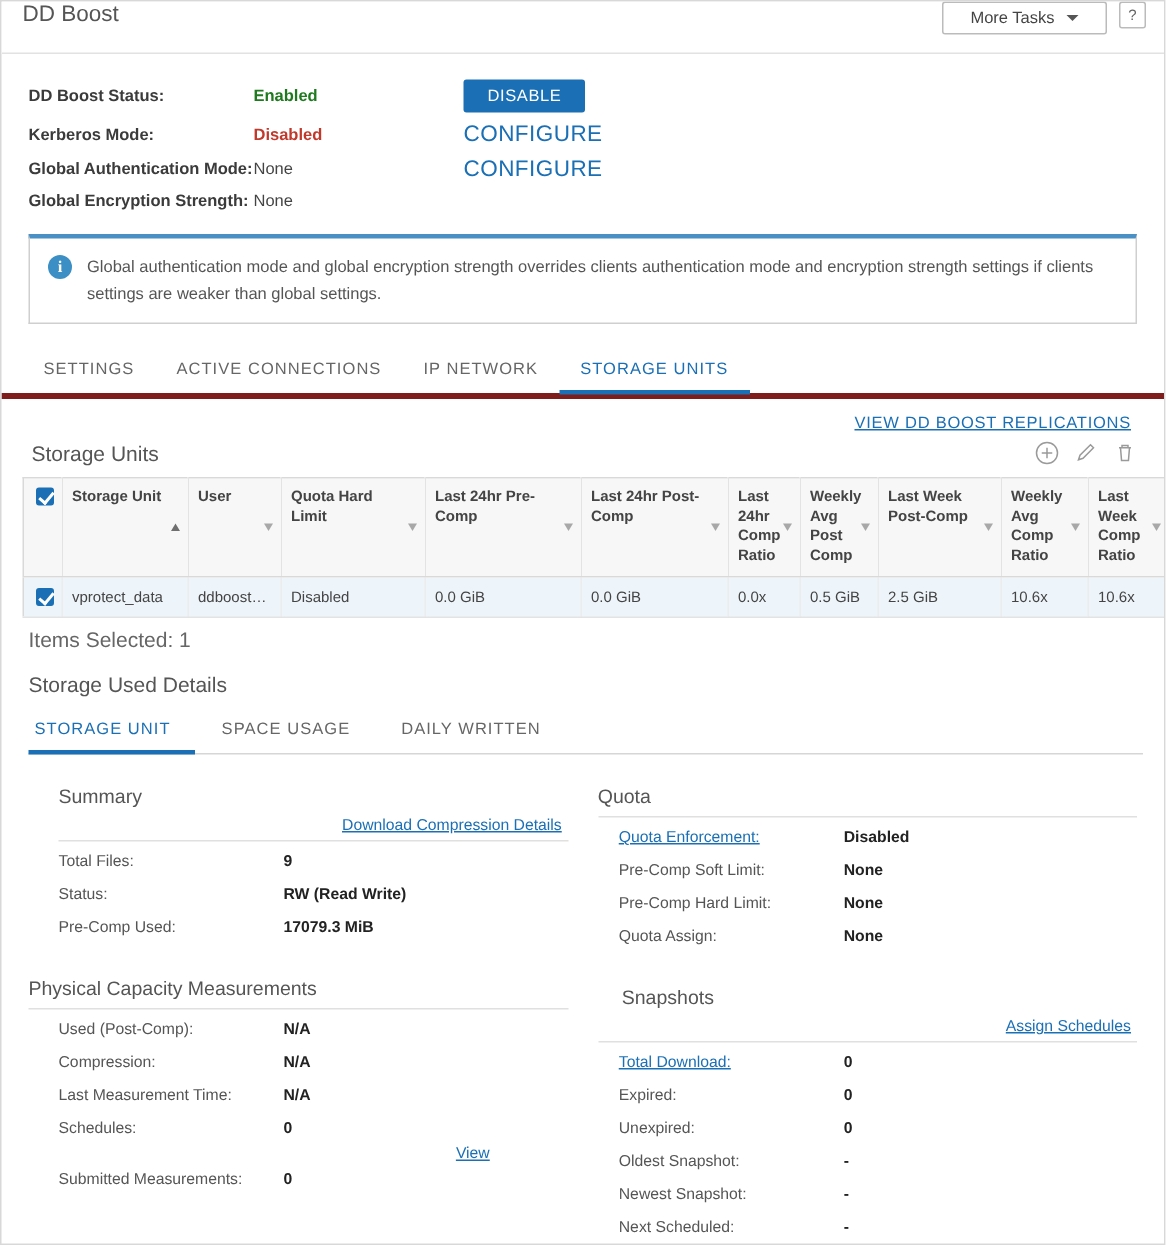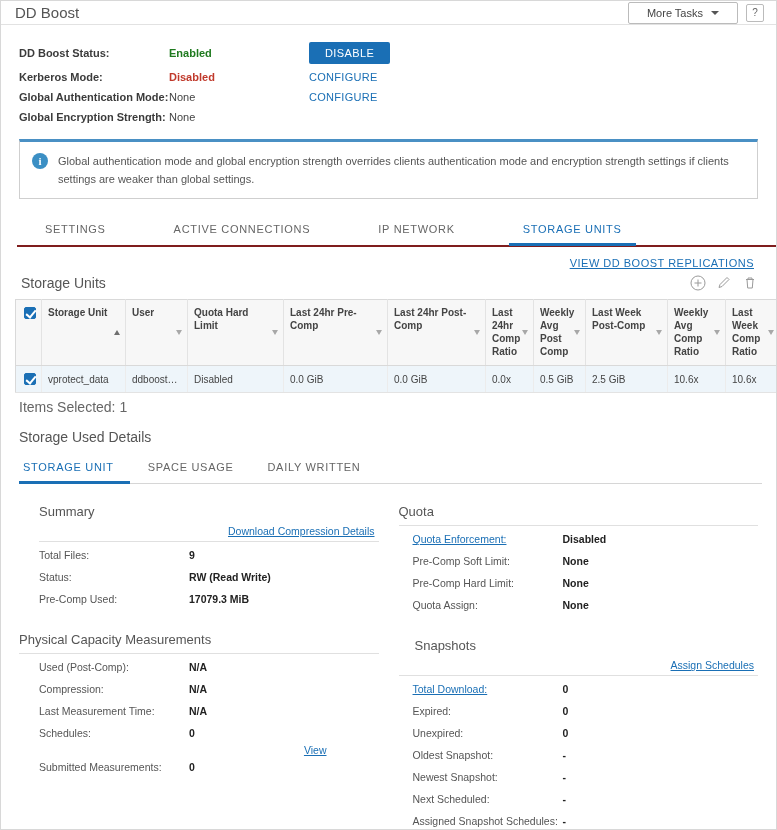--- a/index.html
+++ b/index.html
@@ -14,23 +14,22 @@
   .page {
     width: 777px; height: 830px;
     background: #ffffff;
     position: relative;
     overflow: hidden;
     border: 1px solid #d8d8d8;
   }
 
   
   .header {
-    height: 24px;
-    display: flex;
-    align-items: center;
+    height: 35px;
+    display: flex;
     padding: 0 12px 0 14px;
     border-bottom: 1px solid #e2e2e2;
     background: #fff;
   }
   .header-title {
     font-size: 15px;
     color: #555;
     font-weight: normal;
     flex: 1;
   }
@@ -95,21 +94,21 @@
     background: #1a6fb5;
     color: #fff;
     padding: 5px 16px;
     font-size: 11px;
     letter-spacing: .4px;
     border-radius: 2px;
   }
   .link {
     color: #1a6fb5;
     text-decoration: none;
-    font-size: 11px;
+    font-size: 15px;
     letter-spacing: .3px;
     text-align: right;
   }
 
   
   .info-banner {
     margin: 12px 18px 0 18px;
     border: 1px solid #cfcfcf;
     border-top: 3px solid #4a90c4;
     background: #fff;
@@ -133,25 +132,24 @@
     font-family: "Liberation Serif", serif;
   }
   .info-text {
     font-size: 11px;
     color: #555;
     line-height: 18px;
   }
 
   
   .main-tabs {
-    margin: 18px 0 0 16px;
-    border-bottom: 2px solid #7f1d1d;
+    margin: 18px 0 0 0;
+    border-bottom: 4px solid #7f1d1d;
     display: flex;
     padding-left: 14px;
-    gap: 40px;
   }
   .main-tab {
     padding: 6px 14px 8px 14px;
     font-size: 11px;
     color: #666;
     letter-spacing: .7px;
     border-bottom: 3px solid transparent;
     margin-bottom: -1px;
   }
   .main-tab.active {

